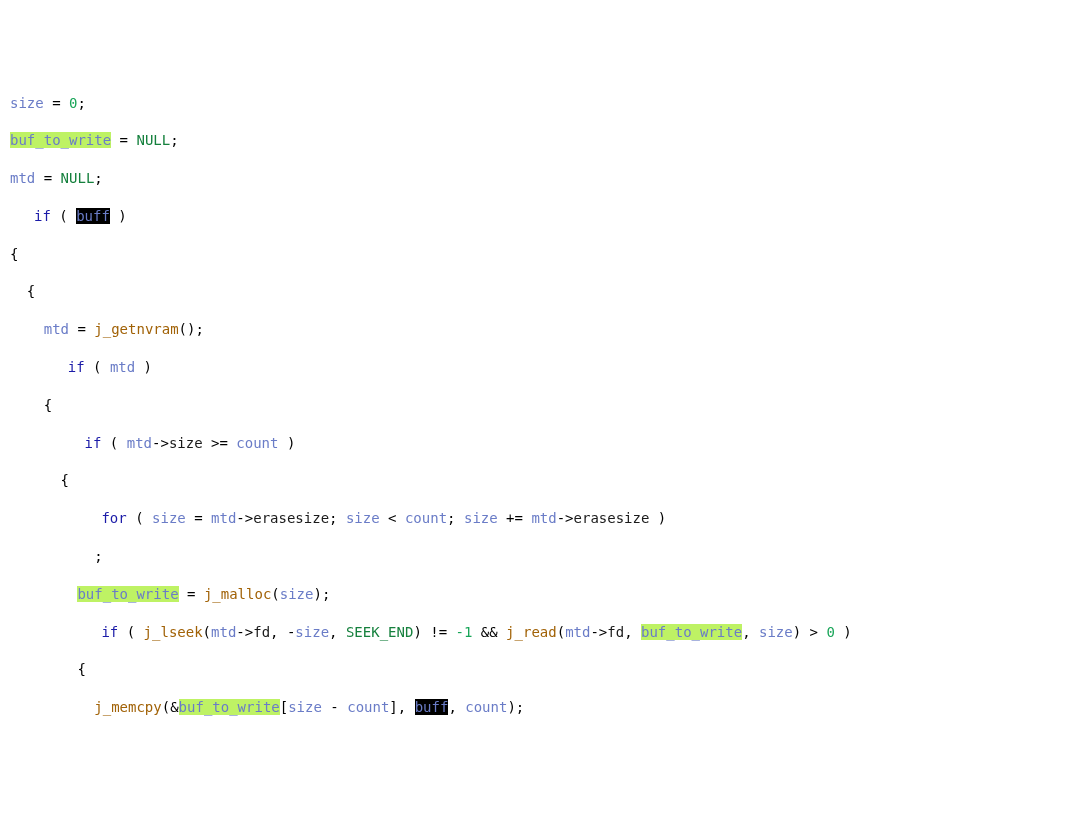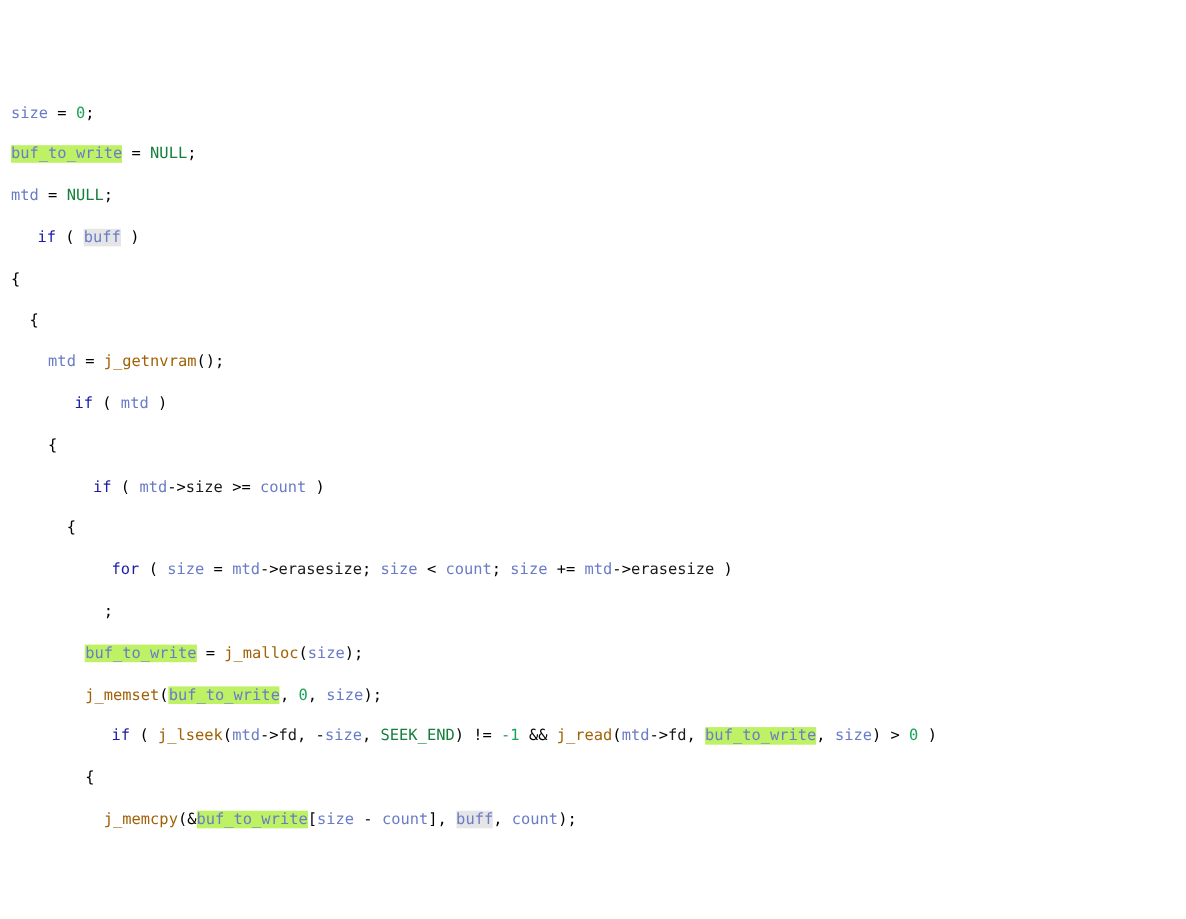--- a/index.html
+++ b/index.html
@@ -13,42 +13,41 @@
     white-space: pre;
   }
   .line { display: block; }
   .var   { color: #6a7cc7; }
   .num   { color: #18a558; }
   .const { color: #15803d; }
   .func  { color: #a16207; }
   .kw    { color: #1b1ba8; margin-left: 24px; }
   .field { color: #1a1a1a; }
   .hl-y  { background: #bef264; }
-  .hl-o  { background: #e5e5e5; }
+  .hl-o  { background: #000000; }
 </style>
 </head>
 <body>
 
 
 
 <pre><span class="line"><span class="var">size</span> = <span class="num">0</span>;</span>
 <span class="line"><span class="hl-y var">buf_to_write</span> = <span class="const">NULL</span>;</span>
 <span class="line"><span class="var">mtd</span> = <span class="const">NULL</span>;</span>
 <span class="line"><span class="kw">if</span> ( <span class="hl-o var">buff</span> )</span>
 <span class="line">{</span>
 <span class="line">  {</span>
 <span class="line">    <span class="var">mtd</span> = <span class="func">j_getnvram</span>();</span>
 <span class="line">    <span class="kw">if</span> ( <span class="var">mtd</span> )</span>
 <span class="line">    {</span>
 <span class="line">      <span class="kw">if</span> ( <span class="var">mtd</span>-&gt;<span class="field">size</span> &gt;= <span class="var">count</span> )</span>
 <span class="line">      {</span>
 <span class="line">        <span class="kw">for</span> ( <span class="var">size</span> = <span class="var">mtd</span>-&gt;<span class="field">erasesize</span>; <span class="var">size</span> &lt; <span class="var">count</span>; <span class="var">size</span> += <span class="var">mtd</span>-&gt;<span class="field">erasesize</span> )</span>
 <span class="line">          ;</span>
 <span class="line">        <span class="hl-y var">buf_to_write</span> = <span class="func">j_malloc</span>(<span class="var">size</span>);</span>
-<span class="line">        <span class="func">j_memset</span>(<span class="hl-y var">buf_to_write</span>, <span class="num">0</span>, <span class="var">size</span>);</span>
 <span class="line">        <span class="kw">if</span> ( <span class="func">j_lseek</span>(<span class="var">mtd</span>-&gt;<span class="field">fd</span>, -<span class="var">size</span>, <span class="const">SEEK_END</span>) != <span class="num">-1</span> &amp;&amp; <span class="func">j_read</span>(<span class="var">mtd</span>-&gt;<span class="field">fd</span>, <span class="hl-y var">buf_to_write</span>, <span class="var">size</span>) &gt; <span class="num">0</span> )</span>
 <span class="line">        {</span>
 <span class="line">          <span class="func">j_memcpy</span>(&amp;<span class="hl-y var">buf_to_write</span>[<span class="var">size</span> - <span class="var">count</span>], <span class="hl-o var">buff</span>, <span class="var">count</span>);</span>
 
 
 
 
 
 
 

